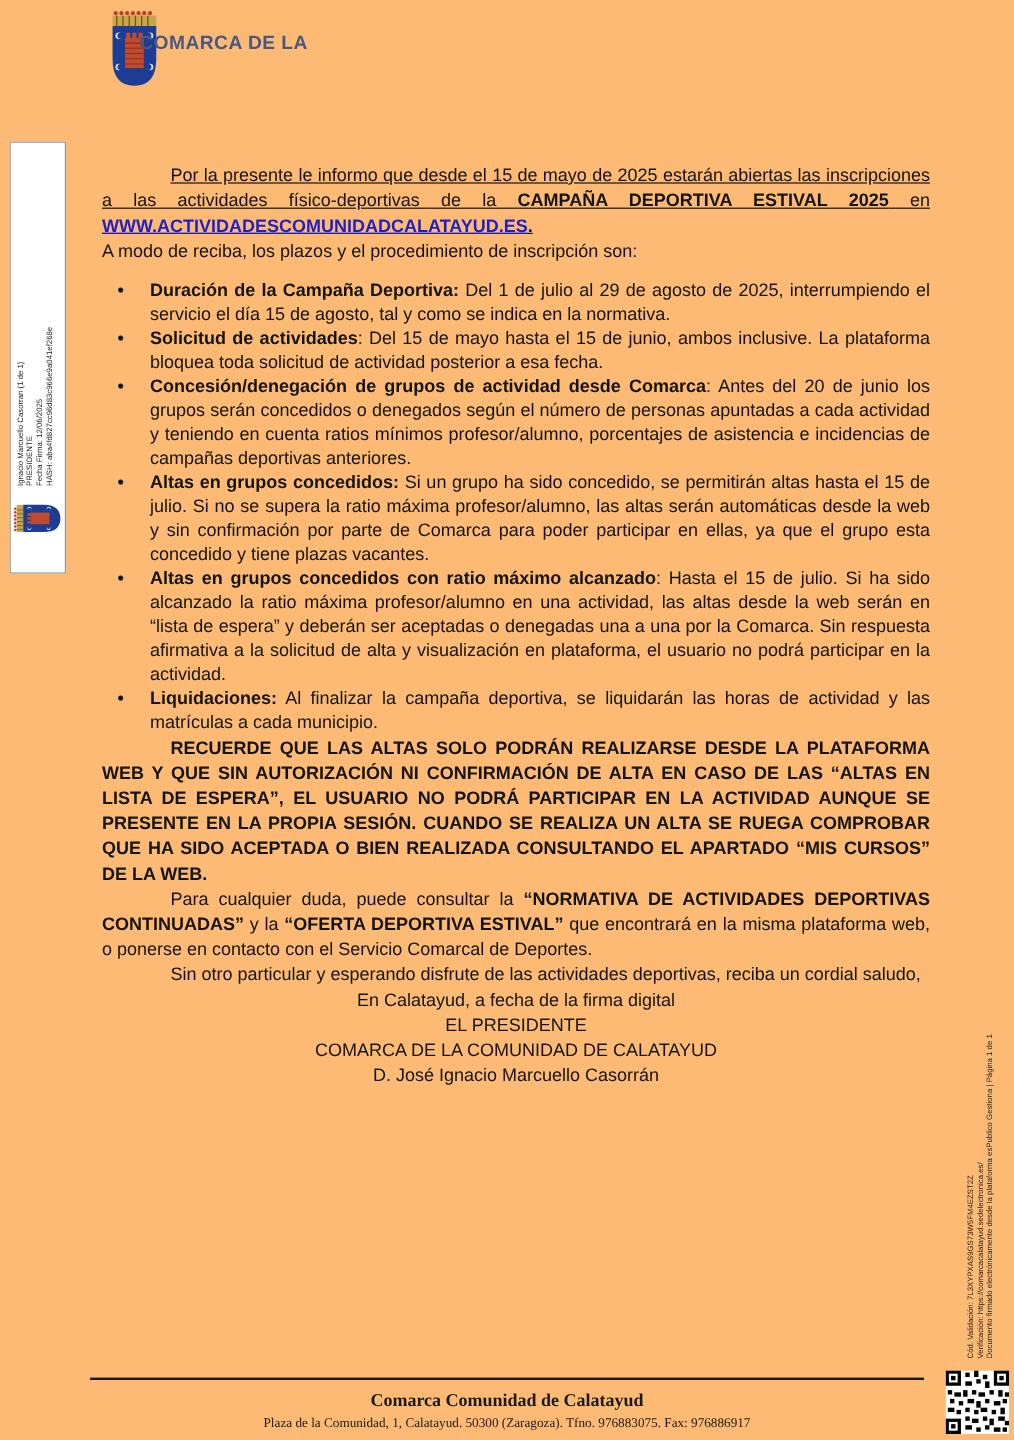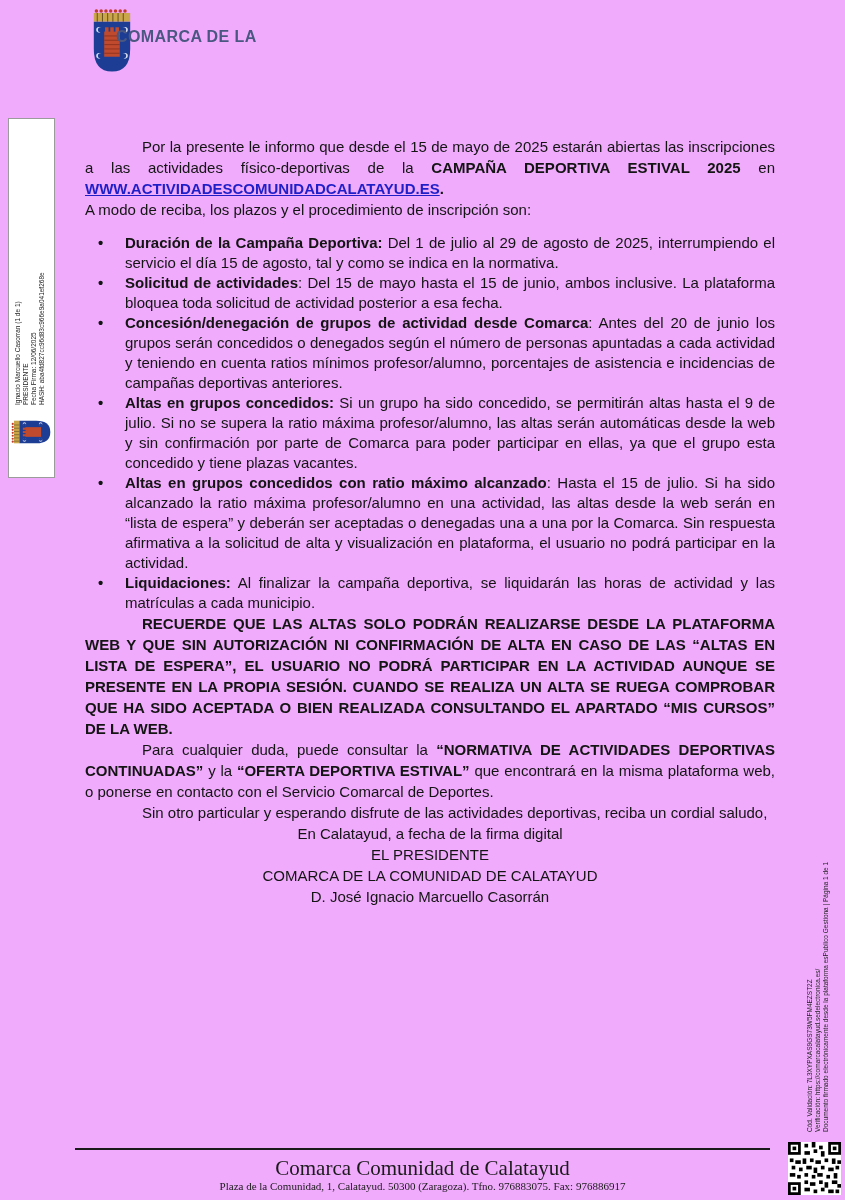--- a/index.html
+++ b/index.html
@@ -1,17 +1,17 @@
 <!DOCTYPE html>
 <html><head>
 <meta charset="utf-8">
 <style>
   html,body{margin:0;padding:0;background:#ffffff;}
   .page{
-    position:relative;width:845px;height:1200px;background:#f0abfc;overflow:hidden;
+    position:relative;width:845px;height:1200px;background:#fdba74;overflow:hidden;
     font-family:"Liberation Sans",sans-serif;color:#141414;
   }
   
   .logo-shield{position:absolute;left:86px;top:8px;width:52px;height:68px;}
   .wordmark{
     position:absolute;left:116px;top:26px;text-align:center;
     font-size:16px;line-height:21px;font-weight:bold;letter-spacing:.4px;color:#4a5781;
   }
   
   .stamp-box{
@@ -28,41 +28,41 @@
   .side-text{
     position:absolute;left:806px;top:1132px;width:392px;height:24px;
     transform:rotate(-90deg);transform-origin:top left;
     font-size:6.5px;line-height:8px;color:#222;white-space:nowrap;
   }
   .qr{position:absolute;left:788px;top:1142px;width:53px;height:53px;}
   
   .content{position:absolute;left:85px;top:136px;width:690px;font-size:15px;}
   .content p{margin:0;text-align:justify;line-height:21px;}
   .indent{text-indent:57px;}
-  .p-intro{margin-top:16px;}
+  .p-intro{margin-top:16px;text-decoration:underline;}
   .p-resumen{margin-top:16px;}
   ul.plazos{margin:13px 0 0 0;padding:0;list-style:none;}
   ul.plazos li{position:relative;padding-left:40px;text-align:justify;line-height:20px;}
   ul.plazos .marker{position:absolute;left:13px;top:0;font-weight:bold;}
   .p-recuerde{margin-top:12px;font-weight:bold;}
   .p-duda{margin-top:10px;}
   .p-despedida{margin-top:14px;}
   .centered{text-align:center !important;text-indent:0;}
   .p-lugar{margin-top:15px;}
   .p-role{margin-top:17px;}
   .p-name{margin-top:15px;}
   .b{font-weight:bold;}
   .link{color:#1f1fc8;font-weight:bold;text-decoration:underline;cursor:pointer;}
   
   .footer{
     position:absolute;left:75px;top:1148px;width:695px;
     border-top:2px solid #1a1a1a;text-align:center;
     font-family:"Liberation Serif",serif;color:#1a1a1a;
   }
-  .footer .org{margin-top:9px;font-weight:normal;font-size:21px;line-height:18px;}
+  .footer .org{margin-top:9px;font-weight:bold;font-size:15px;line-height:18px;}
   .footer .addr{font-size:11px;line-height:18px;}
 </style>
 </head>
 <body>
 
 <div class="page">
 
   <svg class="logo-shield" viewBox="0 0 60 78" xmlns="http://www.w3.org/2000/svg">
     <circle cx="12" cy="3.2" r="2" fill="#c23b2a"></circle>
       <circle cx="17.5" cy="3.2" r="2" fill="#c23b2a"></circle>
@@ -212,21 +212,21 @@
   <div class="content">
 
     <p class="p-intro indent"><span>Por la presente le informo que desde el 15 de mayo de 2025 estarán abiertas las inscripciones a las actividades físico-deportivas de la </span><span class="b">CAMPAÑA DEPORTIVA ESTIVAL 2025</span><span> en </span><span class="link">WWW.ACTIVIDADESCOMUNIDADCALATAYUD.ES</span><span class="b">.</span></p>
 
     <p class="p-resumen">A modo de reciba, los plazos y el procedimiento de inscripción son:</p>
 
     <ul class="plazos">
       <li><span class="marker">•</span><span class="b">Duración de la Campaña Deportiva:</span><span> Del 1 de julio al 29 de agosto de 2025, interrumpiendo el servicio el día 15 de agosto, tal y como se indica en la normativa.</span></li>
       <li><span class="marker">•</span><span class="b">Solicitud de actividades</span><span>: Del 15 de mayo hasta el 15 de junio, ambos inclusive. La plataforma bloquea toda solicitud de actividad posterior a esa fecha.</span></li>
       <li><span class="marker">•</span><span class="b">Concesión/denegación de grupos de actividad desde Comarca</span><span>: Antes del 20 de junio los grupos serán concedidos o denegados según el número de personas apuntadas a cada actividad y teniendo en cuenta ratios mínimos profesor/alumno, porcentajes de asistencia e incidencias de campañas deportivas anteriores.</span></li>
-      <li><span class="marker">•</span><span class="b">Altas en grupos concedidos:</span><span> Si un grupo ha sido concedido, se permitirán altas hasta el 9 de julio. Si no se supera la ratio máxima profesor/alumno, las altas serán automáticas desde la web y sin confirmación por parte de Comarca para poder participar en ellas, ya que el grupo esta concedido y tiene plazas vacantes.</span></li>
+      <li><span class="marker">•</span><span class="b">Altas en grupos concedidos:</span><span> Si un grupo ha sido concedido, se permitirán altas hasta el 15 de julio. Si no se supera la ratio máxima profesor/alumno, las altas serán automáticas desde la web y sin confirmación por parte de Comarca para poder participar en ellas, ya que el grupo esta concedido y tiene plazas vacantes.</span></li>
       <li><span class="marker">•</span><span class="b">Altas en grupos concedidos con ratio máximo alcanzado</span><span>: Hasta el 15 de julio. Si ha sido alcanzado la ratio máxima profesor/alumno en una actividad, las altas desde la web serán en “lista de espera” y deberán ser aceptadas o denegadas una a una por la Comarca. Sin respuesta afirmativa a la solicitud de alta y visualización en plataforma, el usuario no podrá participar en la actividad.</span></li>
       <li><span class="marker">•</span><span class="b">Liquidaciones:</span><span> Al finalizar la campaña deportiva, se liquidarán las horas de actividad y las matrículas a cada municipio.</span></li>
     </ul>
 
     <p class="p-recuerde indent">RECUERDE QUE LAS ALTAS SOLO PODRÁN REALIZARSE DESDE LA PLATAFORMA WEB Y QUE SIN AUTORIZACIÓN NI CONFIRMACIÓN DE ALTA EN CASO DE LAS “ALTAS EN LISTA DE ESPERA”, EL USUARIO NO PODRÁ PARTICIPAR EN LA ACTIVIDAD AUNQUE SE PRESENTE EN LA PROPIA SESIÓN.  CUANDO SE REALIZA UN ALTA SE RUEGA COMPROBAR QUE HA SIDO ACEPTADA O BIEN REALIZADA CONSULTANDO EL APARTADO “MIS CURSOS” DE LA WEB.</p>
 
     <p class="p-duda indent"><span>Para cualquier duda, puede consultar la </span><span class="b">“NORMATIVA DE ACTIVIDADES DEPORTIVAS CONTINUADAS”</span><span> y la </span><span class="b">“OFERTA DEPORTIVA ESTIVAL”</span><span> que encontrará en la misma plataforma web, o ponerse en contacto con el Servicio Comarcal de Deportes.</span></p>
 
     <p class="p-despedida indent">Sin otro particular y esperando disfrute de las actividades deportivas, reciba un cordial saludo,</p>
 

